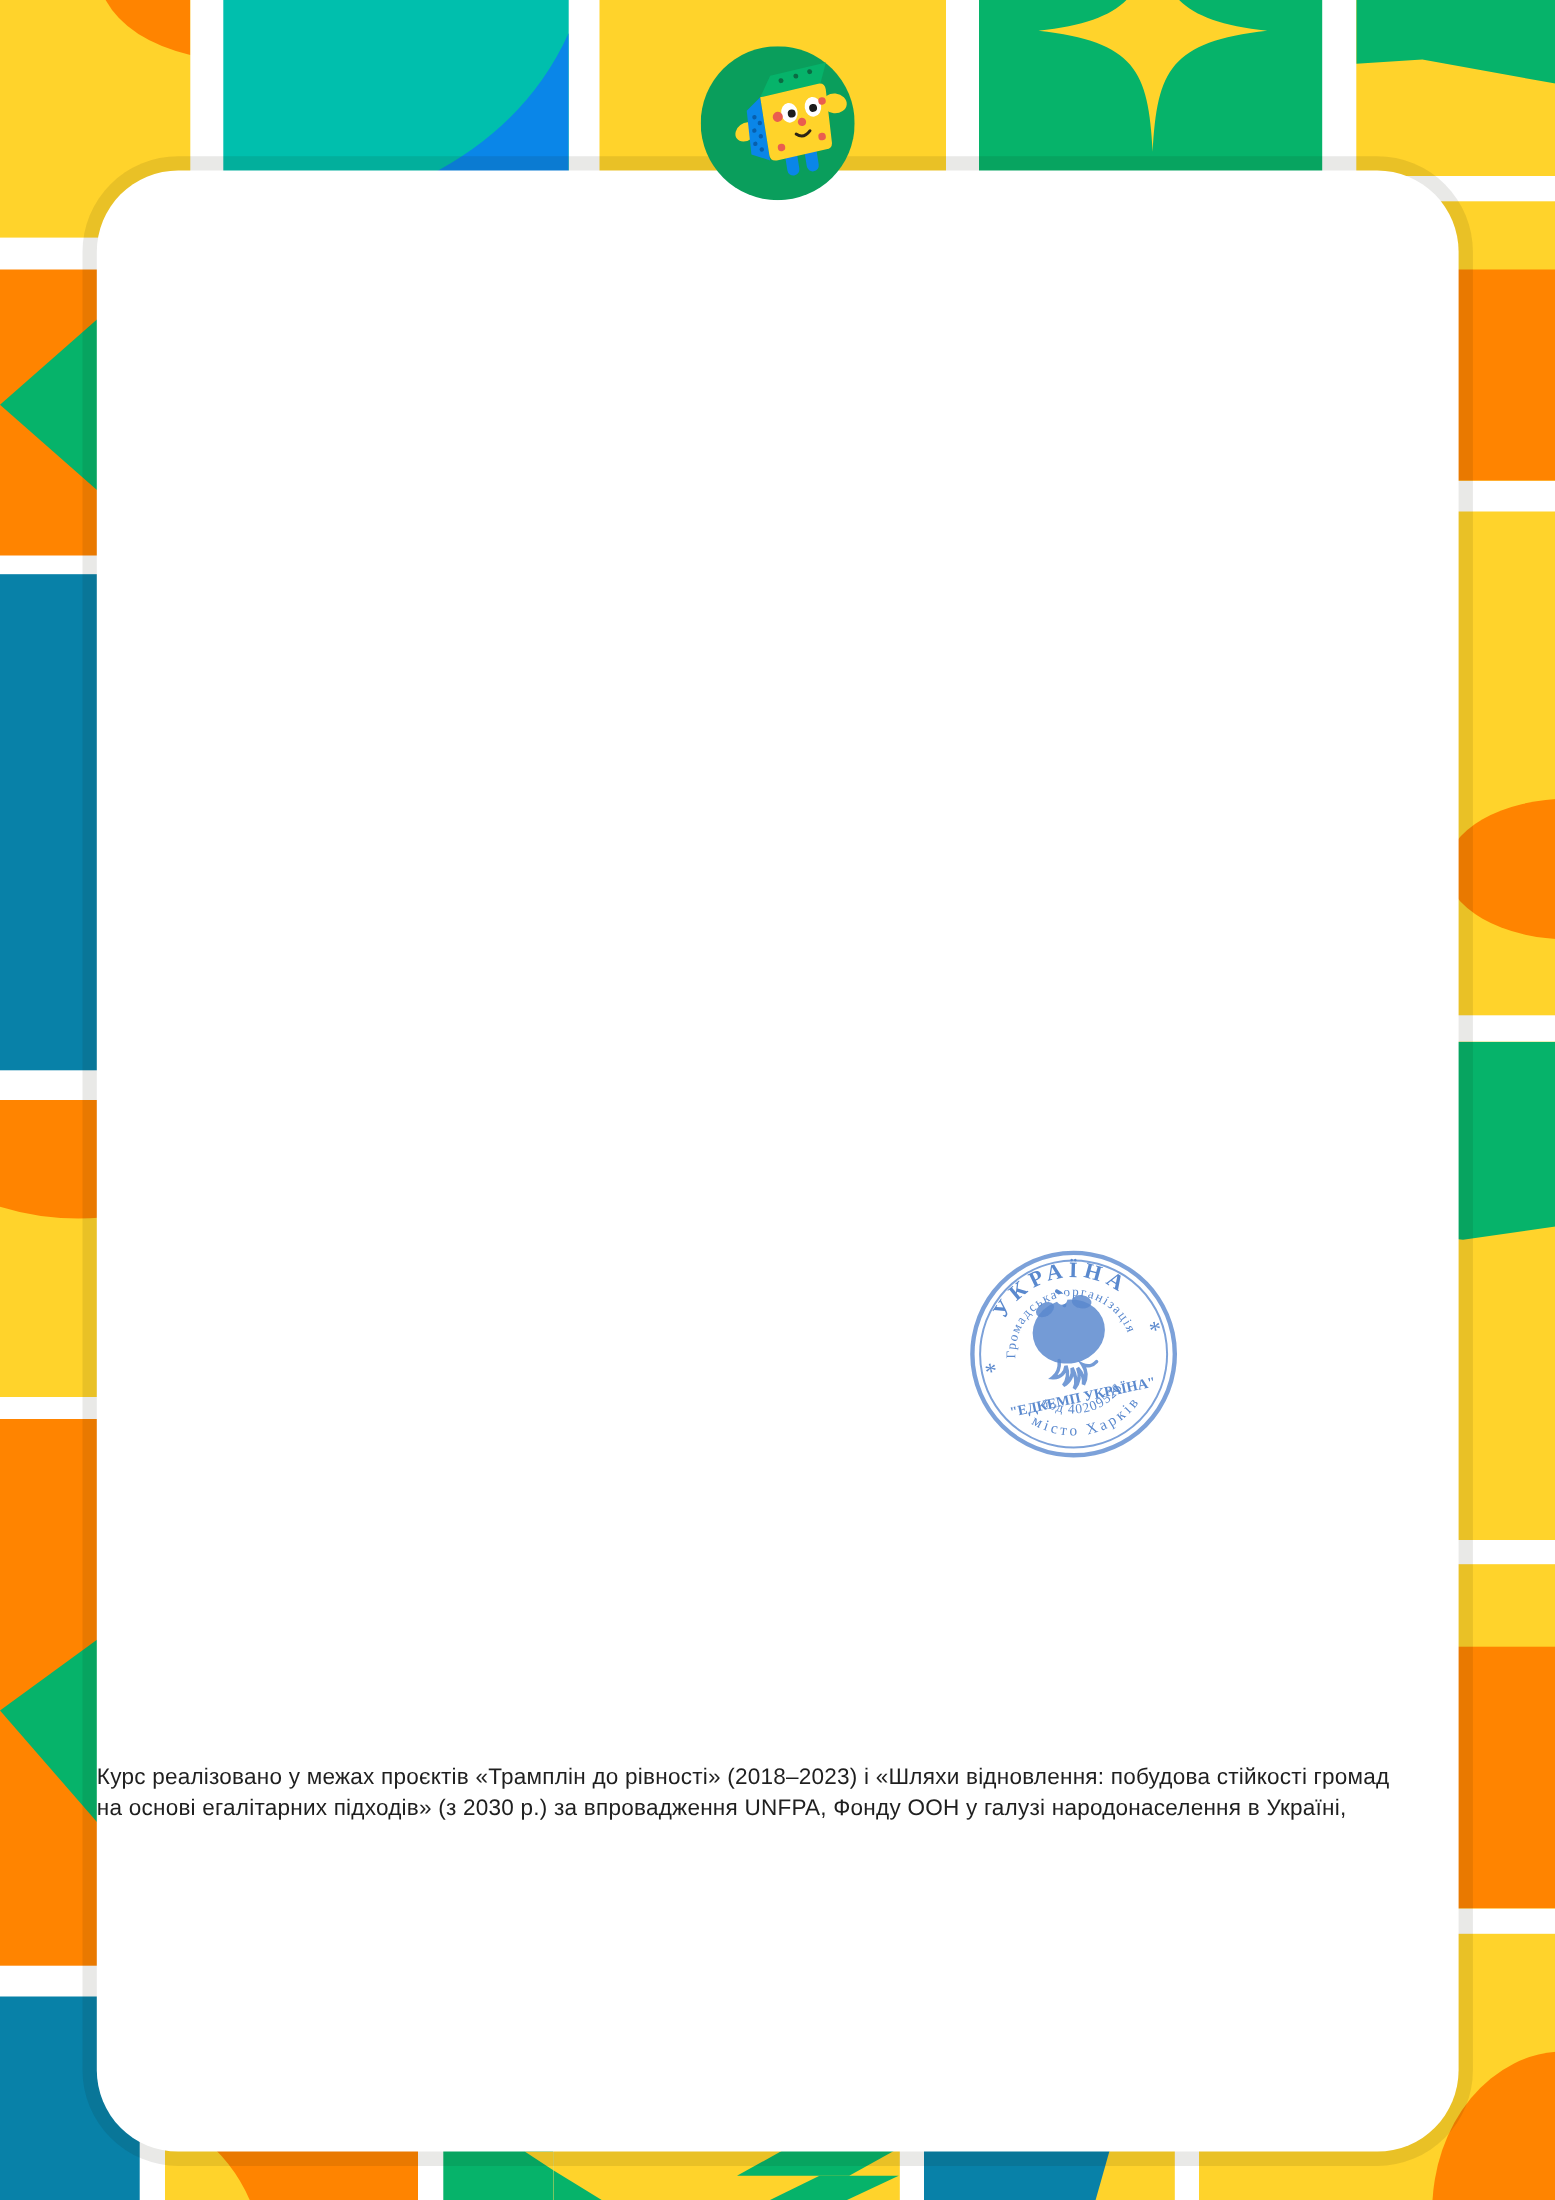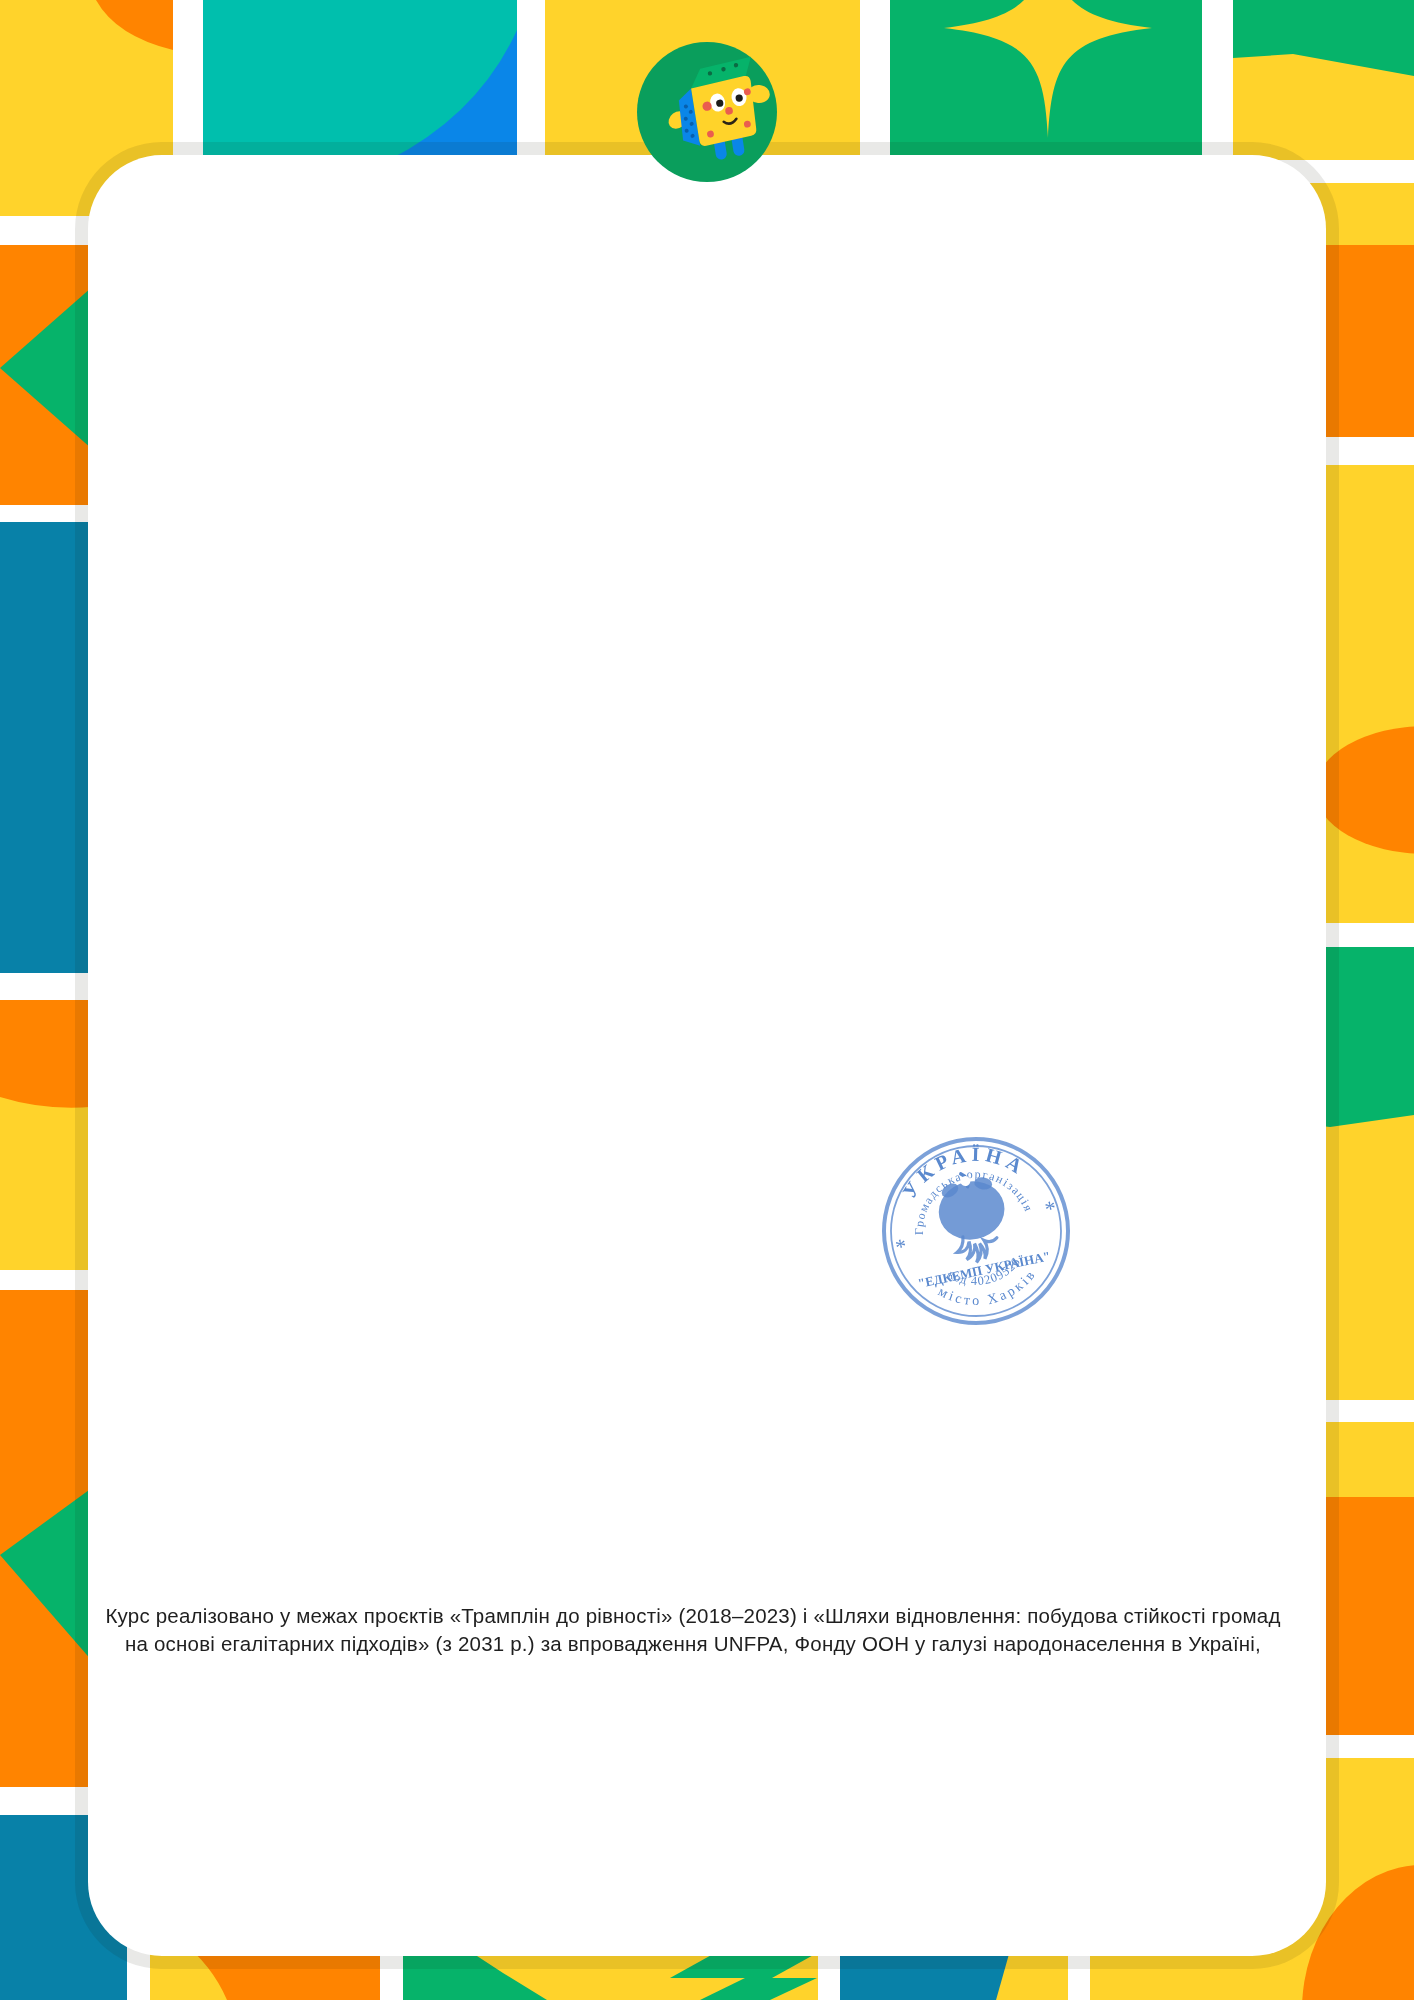--- a/index.html
+++ b/index.html
@@ -10,21 +10,21 @@
   .bg-yellow{background:var(--yellow);}
   .bg-orange{background:var(--orange);}
   .bg-green{background:var(--green);}
   .bg-teal{background:var(--teal);}
   .bg-steel{background:var(--steel);}
   .card{position:absolute;left:88px;top:155px;width:1238px;height:1801px;background:#fff;
         border-radius:74px;box-shadow:0 0 0 13px rgba(20,18,4,0.095);z-index:2;}
   .mascot{position:absolute;left:637px;top:42px;width:140px;height:140px;z-index:3;}
   .stamp{position:absolute;left:880px;top:1136px;width:192px;height:192px;z-index:3;
          opacity:.92;filter:blur(.3px);}
-  .footer{position:absolute;left:88px;top:1602px;width:1210px;z-index:3;text-align:center;
+  .footer{position:absolute;left:88px;top:1602px;width:1210px;z-index:3;text-align:left;
           font-size:20.5px;line-height:27.6px;font-weight:500;color:var(--text);letter-spacing:.2px;}
   .stamp text{font-family:"Liberation Serif",serif;fill:var(--ink);}
 </style>
 </head>
 <body>
 
 <div class="page">
 
   <div class="tile bg-yellow" style="left:0;top:0;width:173px;height:216px;">
     <svg width="173" height="216" viewBox="0 0 173 216">
@@ -184,16 +184,16 @@
           <ellipse cx="113" cy="50" rx="9" ry="6" stroke="none" opacity=".85" transform="rotate(20 113 50)"></ellipse>
           <circle cx="96" cy="44" r="5" fill="#FFFFFF" stroke="none"></circle>
           <path d="M 82 98 c -1 8 -5 12 -9 14 c 7 2 12 -2 14 -8 c 1 7 -1 13 -6 17 c 7 -2 11 -8 11 -14 c 2 7 2 14 -2 19 c 6 -5 8 -12 7 -18 c 3 5 4 11 2 16 c 5 -6 5 -13 3 -18 c 4 3 9 3 13 0" fill="none" stroke-width="3.2" stroke-linecap="round" opacity=".85"></path>
         </g>
       </g>
     </svg>
   </div>
 
   <div class="footer">
     <div>Курс реалізовано у межах проєктів «Трамплін до рівності» (2018–2023) і «Шляхи відновлення: побудова стійкості громад</div>
-    <div>на основі егалітарних підходів» (з 2031 р.) за впровадження UNFPA, Фонду ООН у галузі народонаселення в Україні,</div>
+    <div>на основі егалітарних підходів» (з 2030 р.) за впровадження UNFPA, Фонду ООН у галузі народонаселення в Україні,</div>
   </div>
 
 </div>
 
 </body></html>

